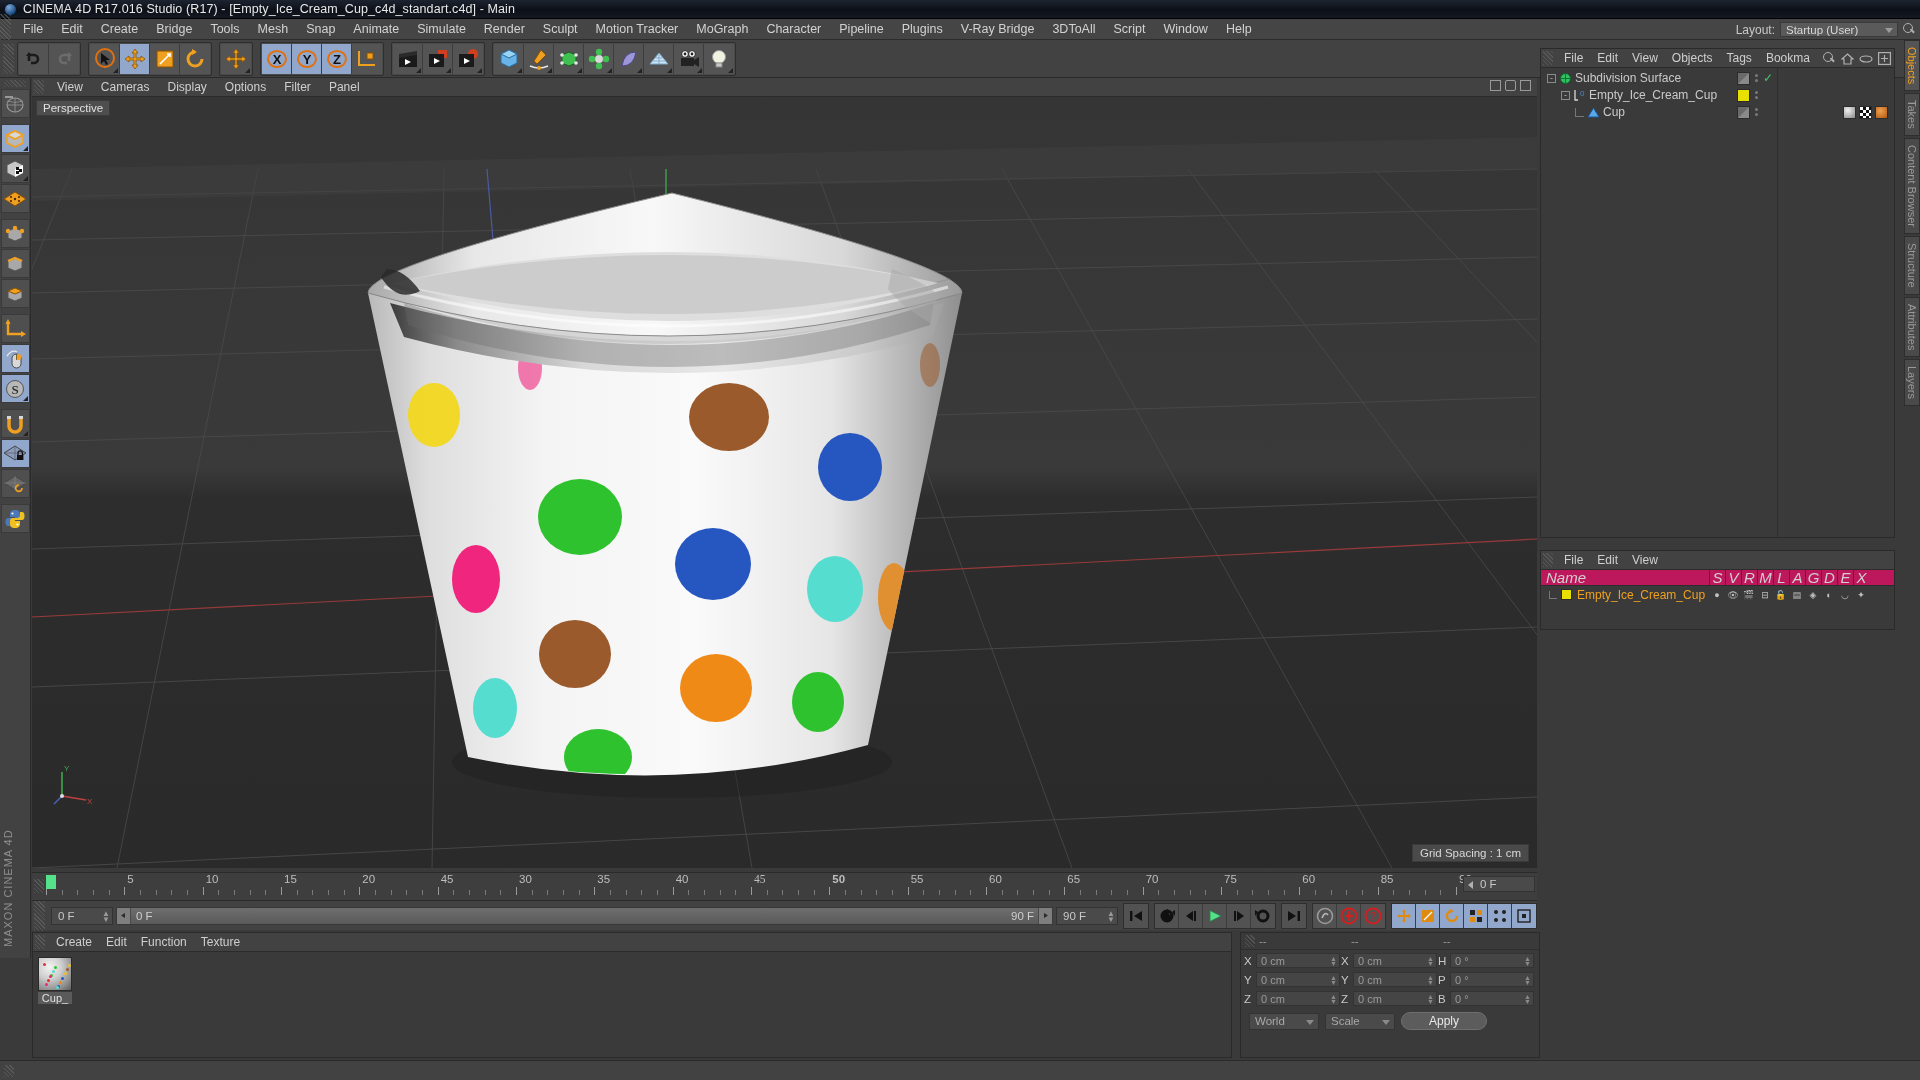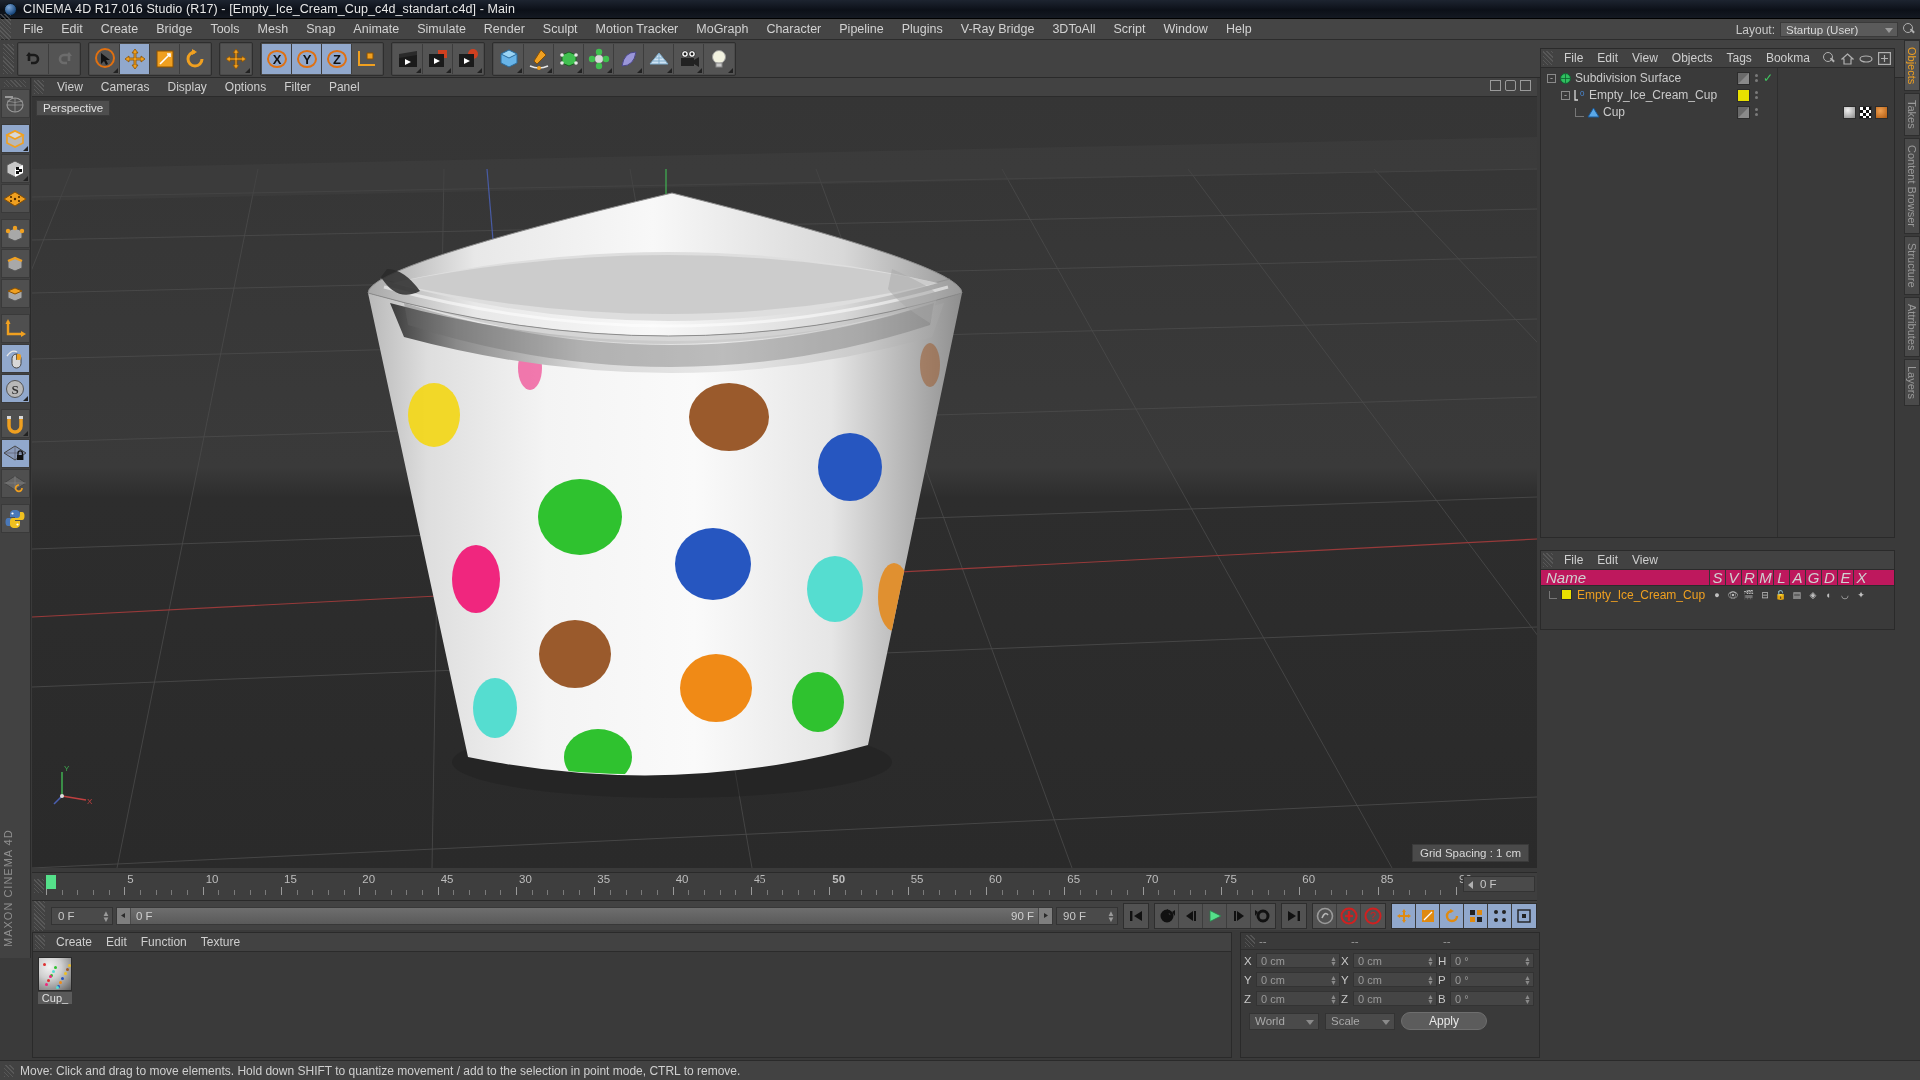--- a/index.html
+++ b/index.html
@@ -1219,16 +1219,15 @@
       <div class="csel">
         <span>Scale</span>
         <span class="car"></span>
       </div>
       <div class="applybtn">Apply</div>
     </div>
   </div>
 
   <div class="statusbar">
     <div class="sgrip"></div>
-    <div class="stext">Move: Click and drag to move elements. Hold down SHIFT to quantize movement / add to the selection in point mode, CTRL to remove.</div>
   </div>
 
 </div>
 
 </body></html>

